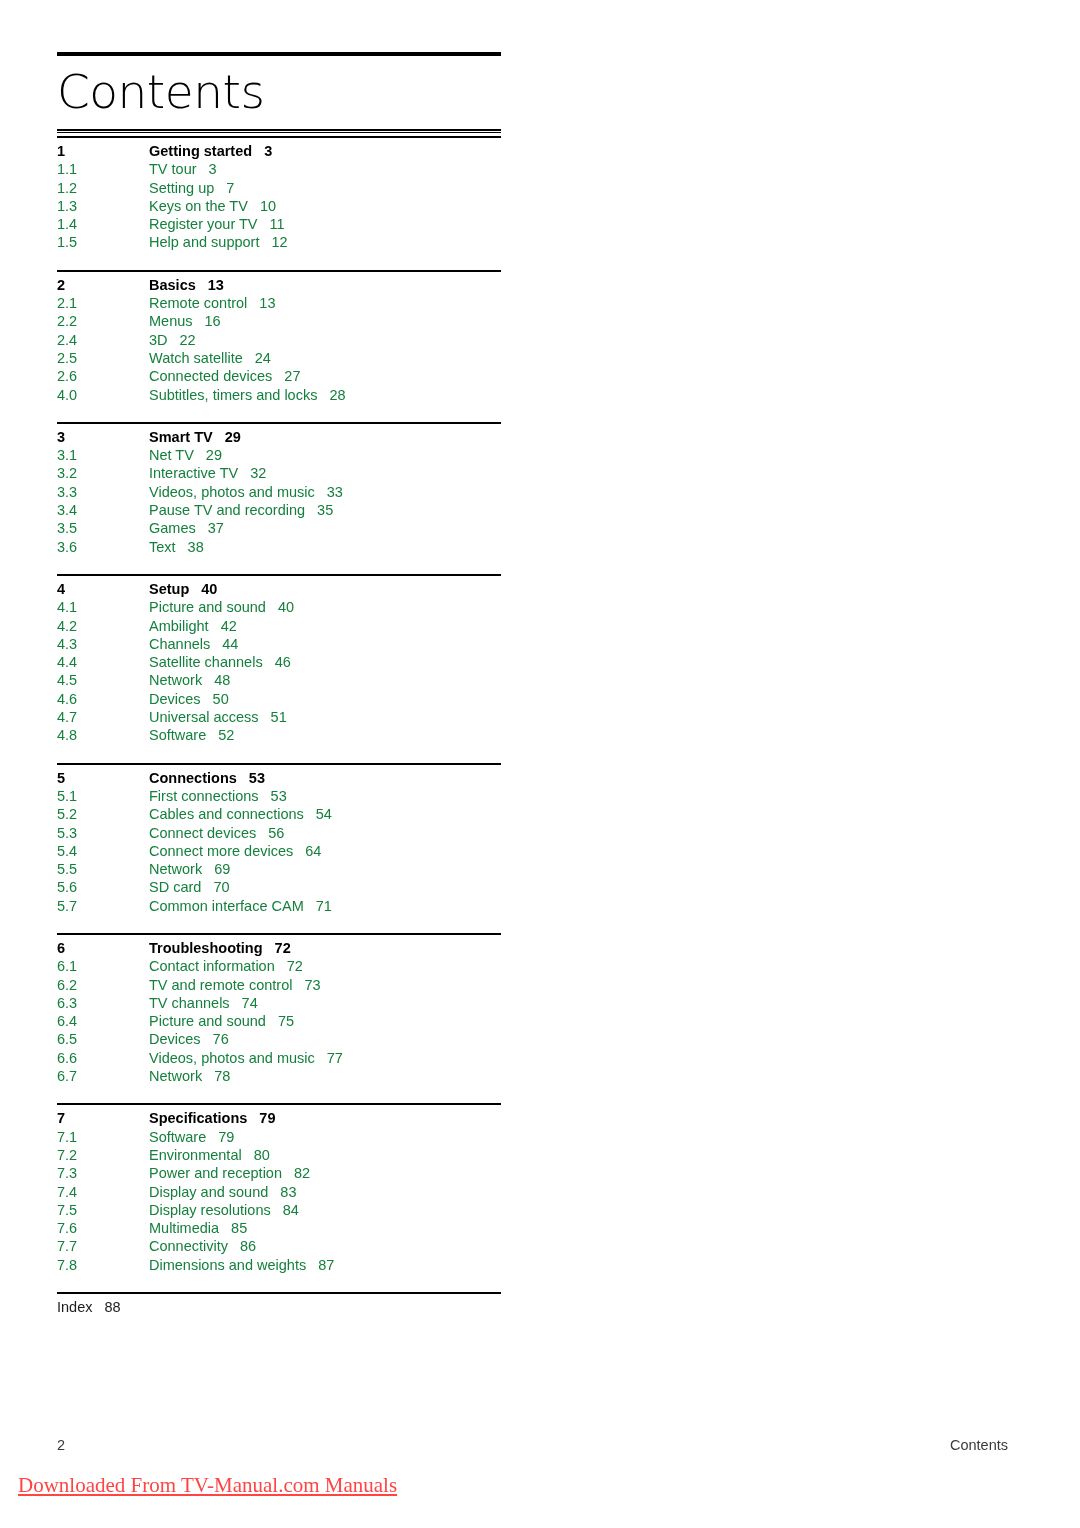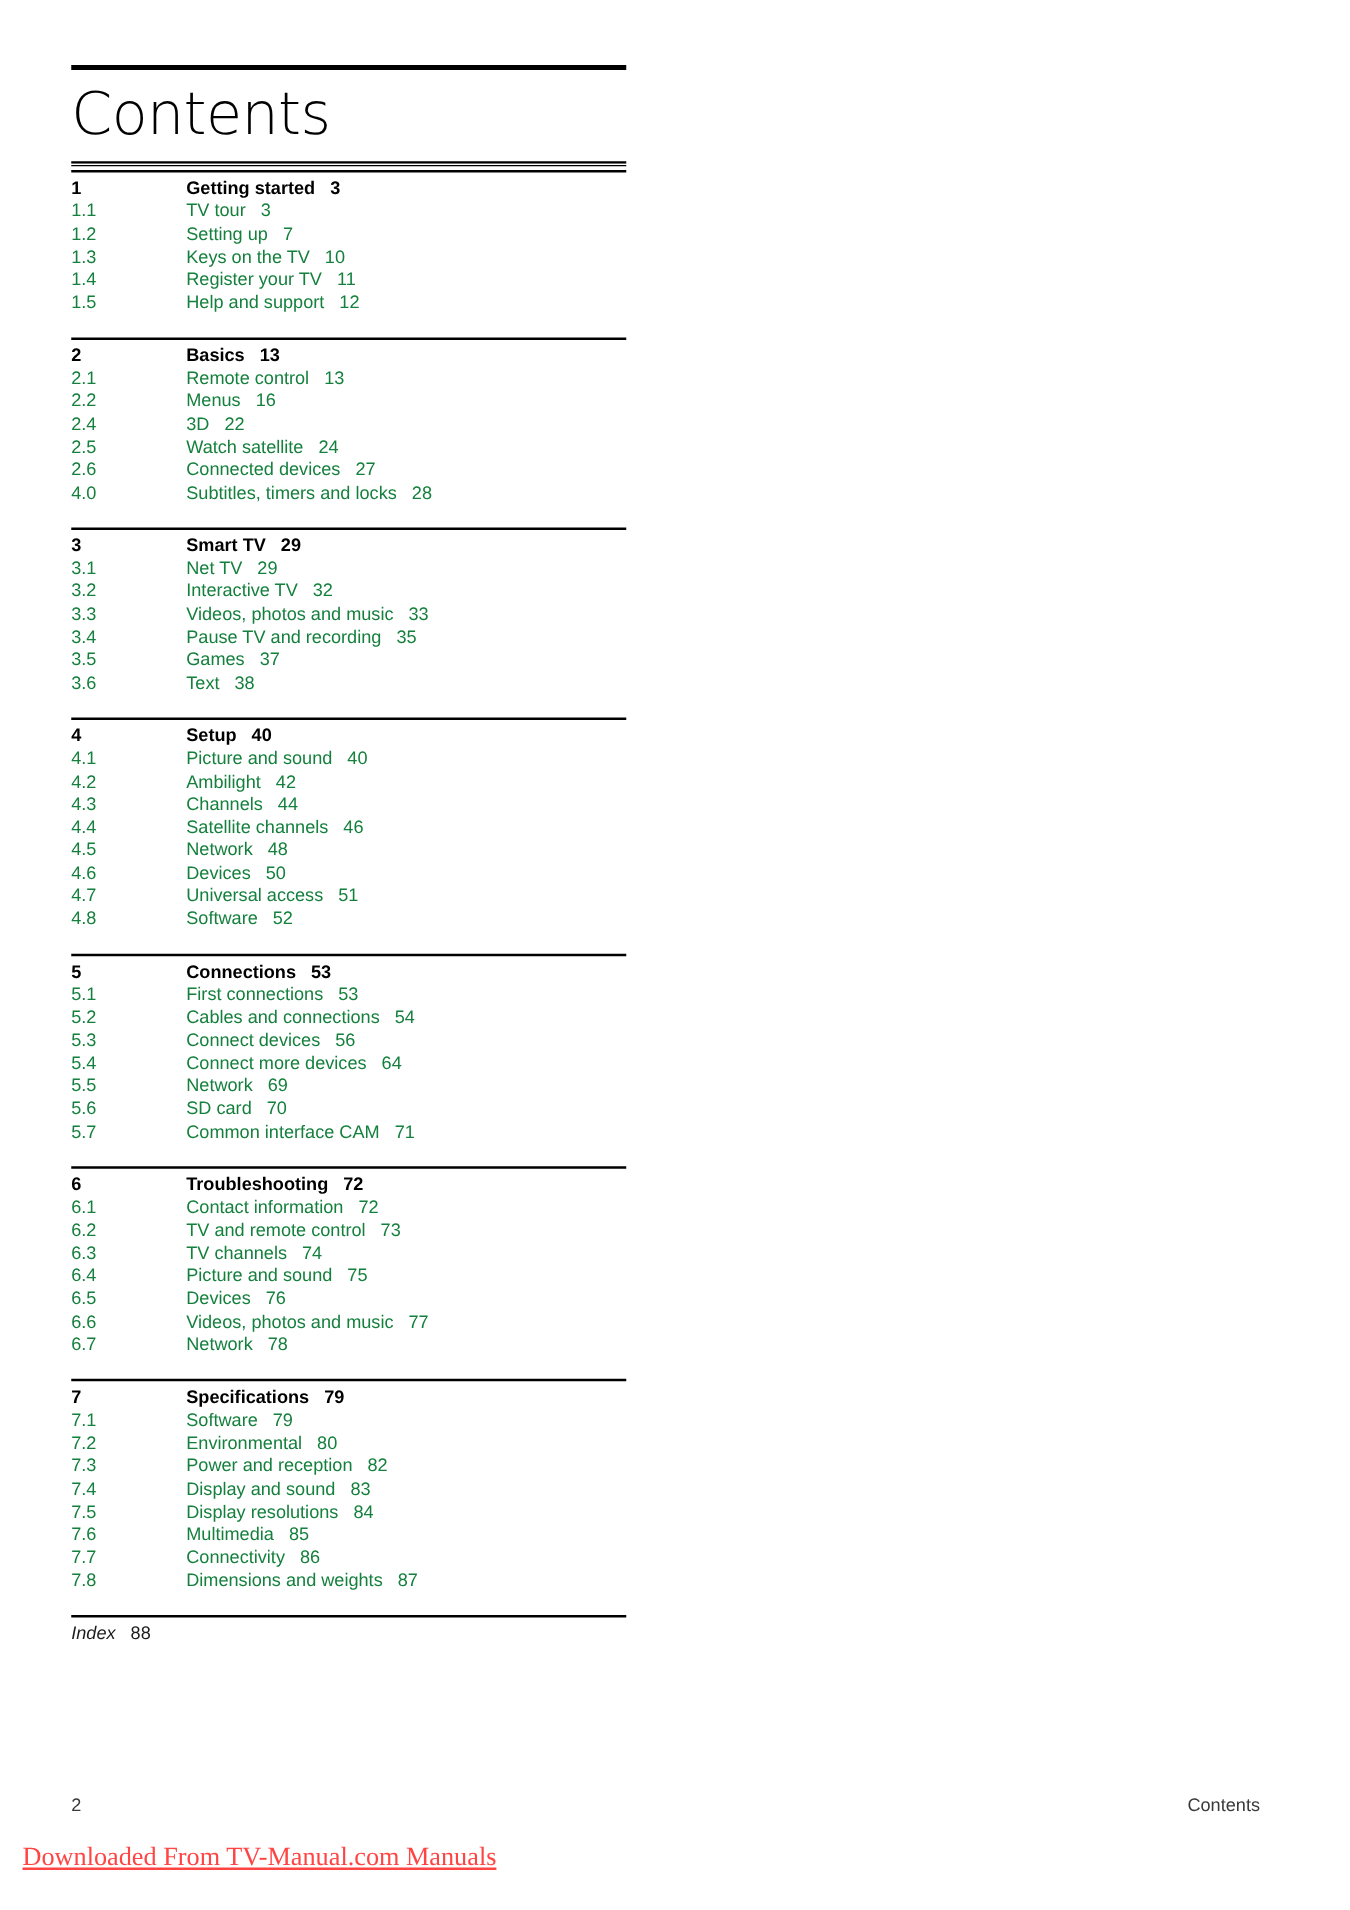--- a/index.html
+++ b/index.html
@@ -123,21 +123,21 @@
   }
   .index-row {
     display: flex;
     align-items: baseline;
     height: 18.3px;
     line-height: 18.3px;
     font-size: 14.5px;
     color: #1d1d1d;
     white-space: nowrap;
   }
-  .index-row .ilbl { flex: 0 0 auto; font-style: italic; }
+  .index-row .ilbl { flex: 0 0 auto; }
   .index-row .ipg { flex: 0 0 auto; padding-left: 12px; }
 
   
   #footer {
     position: absolute;
     left: 57px;
     top: 1437px;
     width: 951px;
     display: flex;
     justify-content: space-between;

